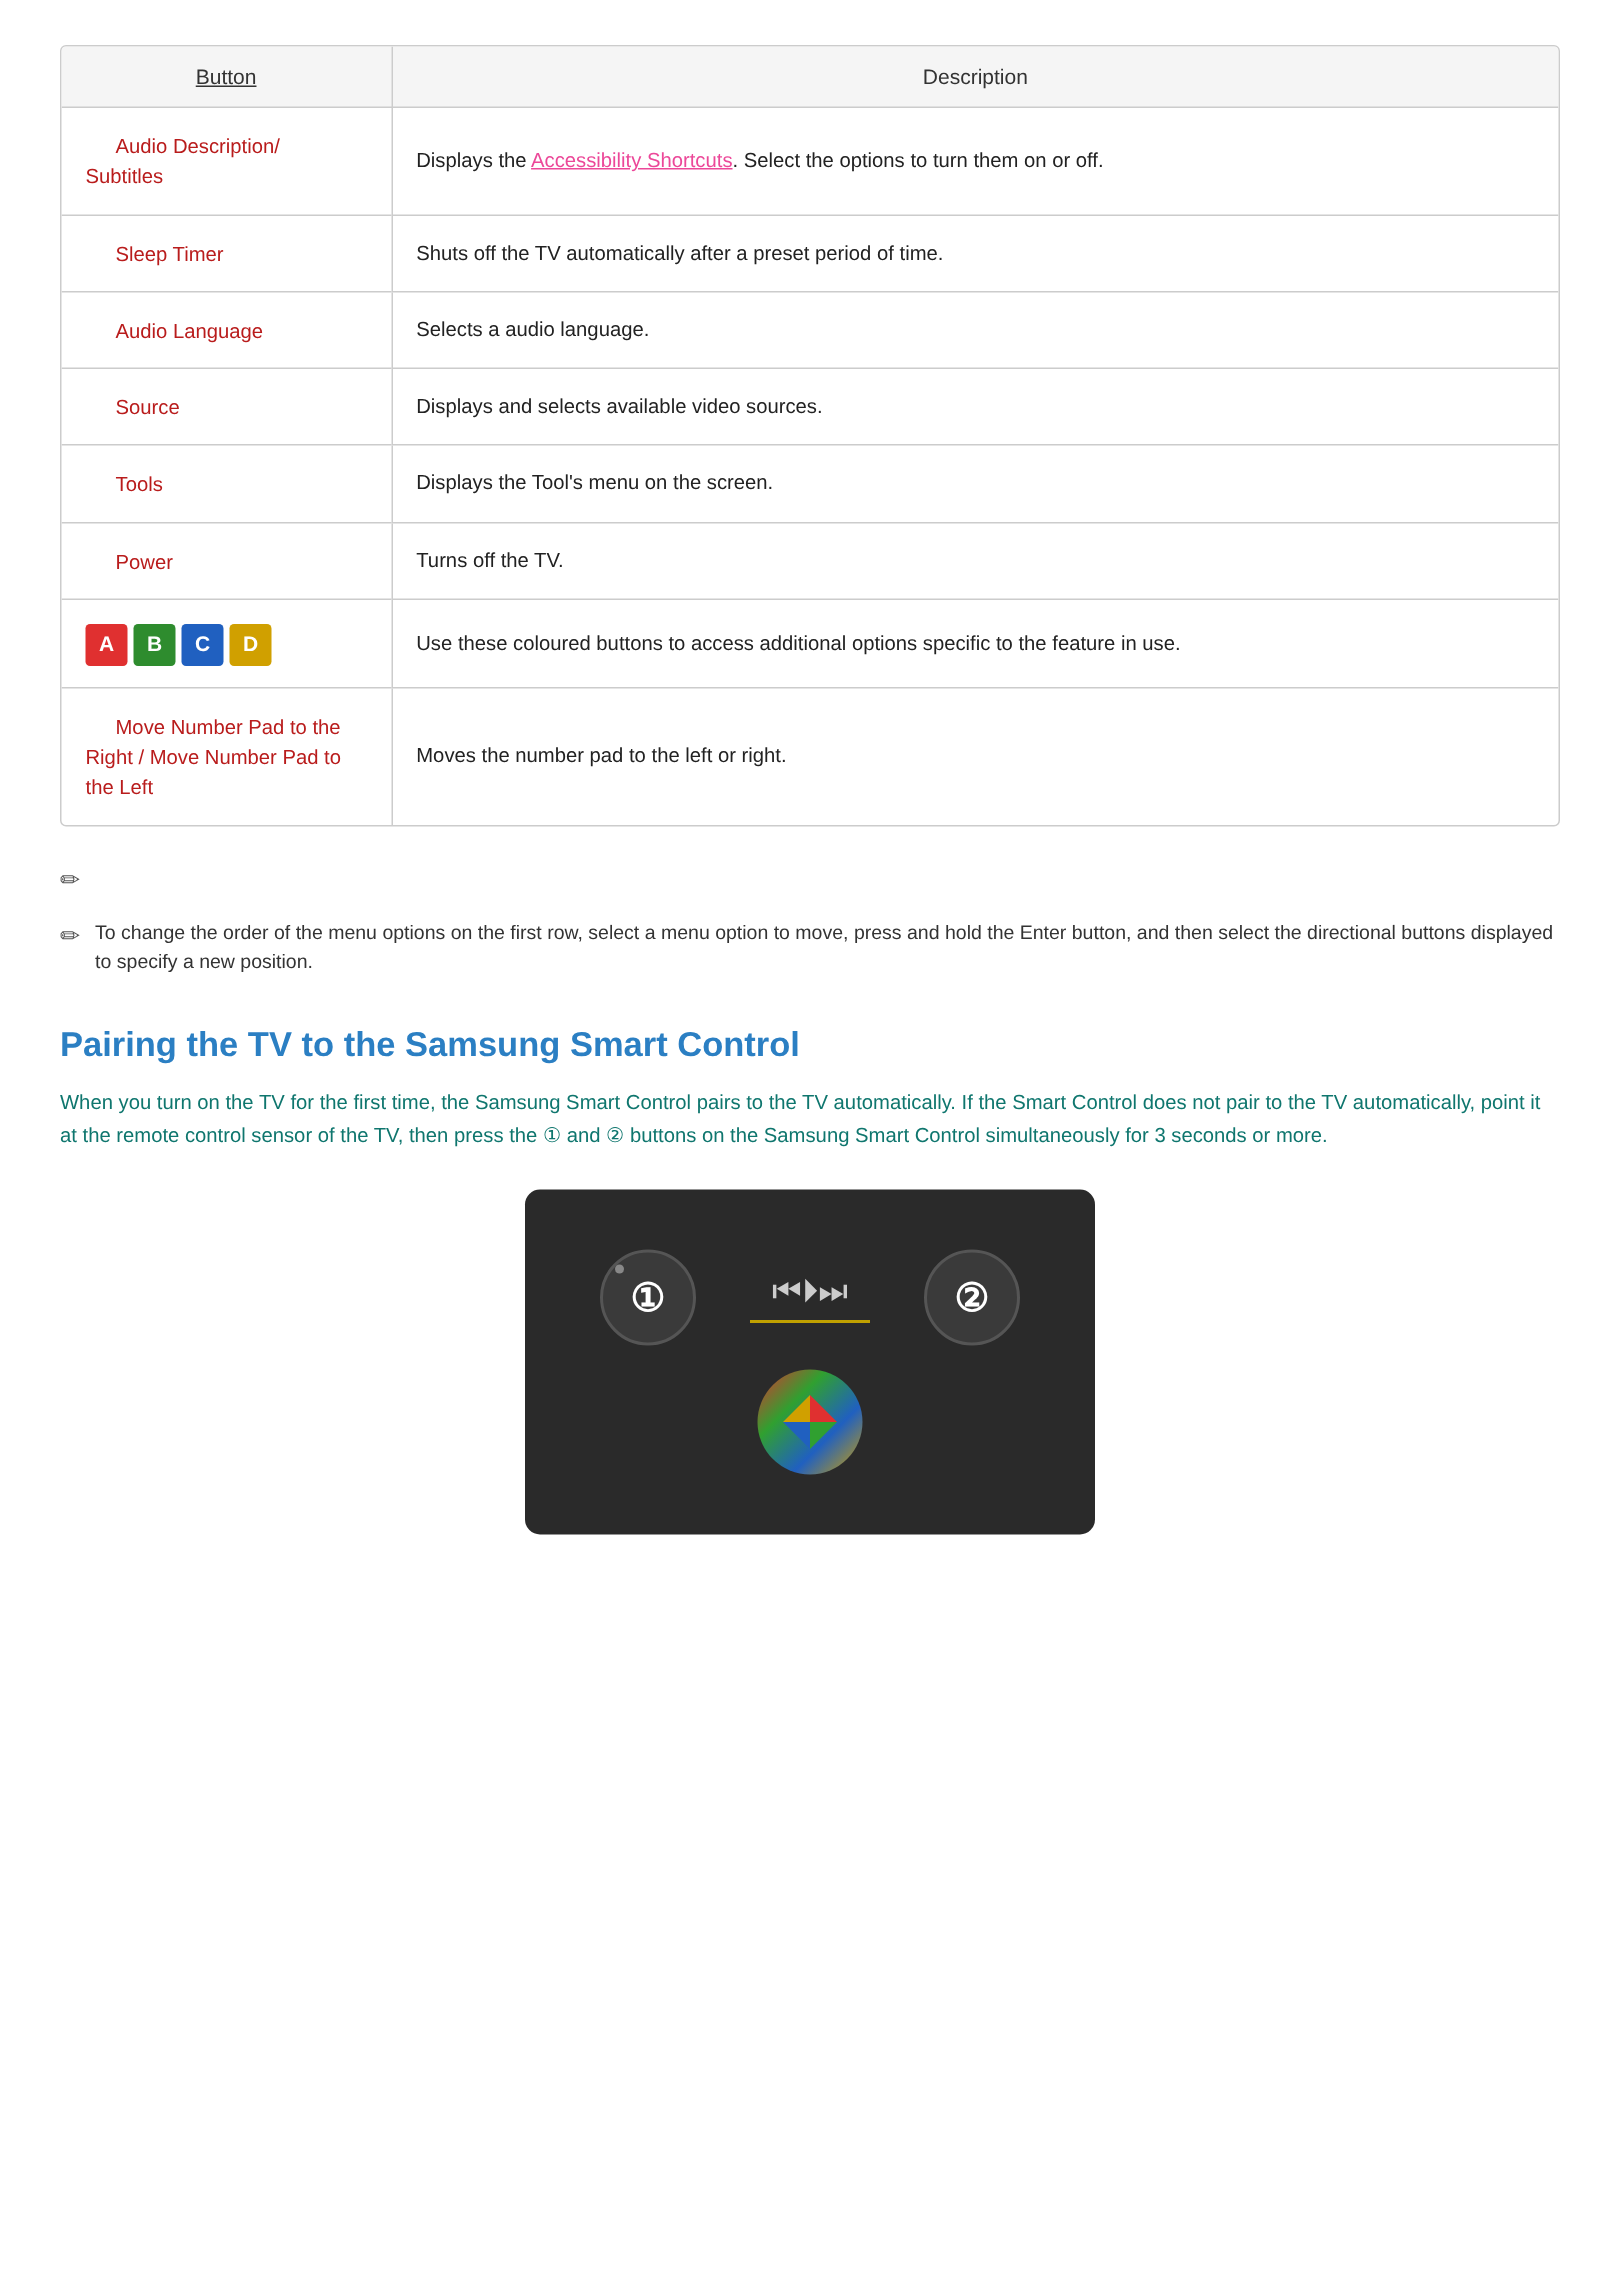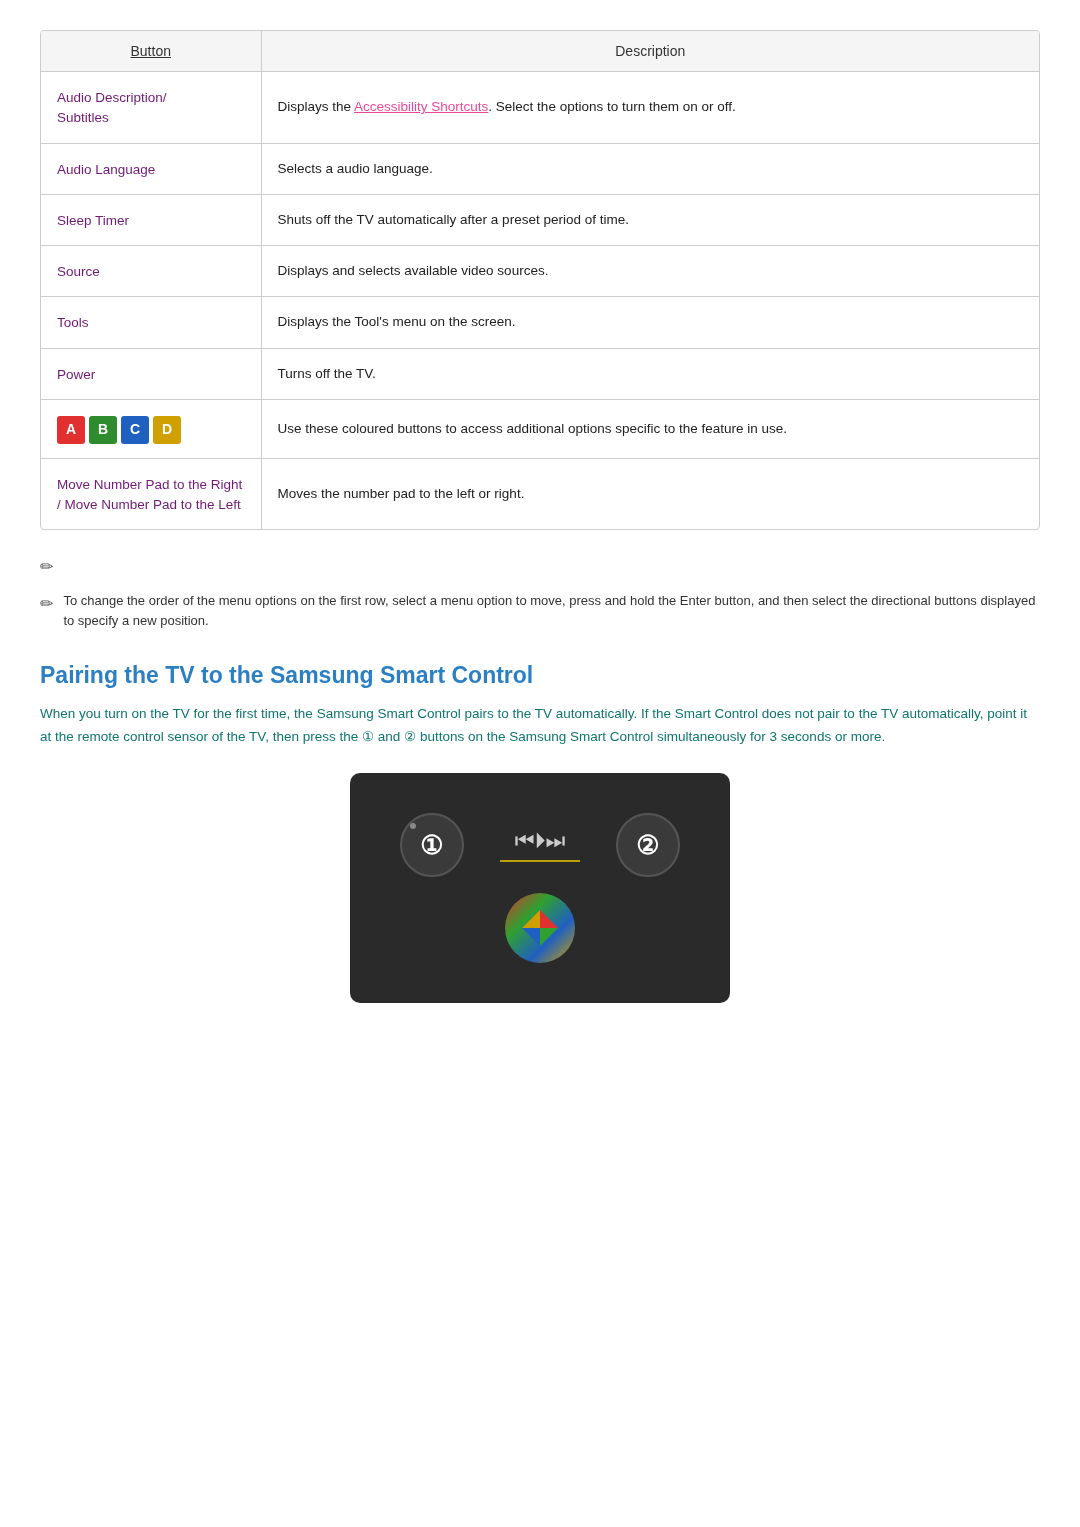--- a/index.html
+++ b/index.html
@@ -50,23 +50,24 @@
       font-size: 13.5px;
       line-height: 1.5;
     }
     tbody td:first-child {
       border-right: 1px solid #ccc;
       width: 220px;
       vertical-align: top;
       padding-top: 16px;
     }
     .btn-label {
-      color: #701a75;
+      color: #b91c1c;
       font-size: 13.5px;
       line-height: 1.5;
+      margin-left: 20px;
     }
     .link-blue {
       color: #ec4899;
       text-decoration: underline;
     }
 
     
     .color-buttons {
       display: flex;
       gap: 4px;
@@ -197,30 +198,30 @@
         <td>
           <span class="btn-label">Audio Description/<br>Subtitles</span>
         </td>
         <td>
           Displays the <span class="link-blue">Accessibility Shortcuts</span>. Select the options to turn them on or off.
         </td>
       </tr>
 
       <tr>
         <td>
+          <span class="btn-label">Sleep Timer</span>
+        </td>
+        <td>Shuts off the TV automatically after a preset period of time.</td>
+      </tr>
+
+      <tr>
+        <td>
           <span class="btn-label">Audio Language</span>
         </td>
         <td>Selects a audio language.</td>
-      </tr>
-
-      <tr>
-        <td>
-          <span class="btn-label">Sleep Timer</span>
-        </td>
-        <td>Shuts off the TV automatically after a preset period of time.</td>
       </tr>
 
       <tr>
         <td>
           <span class="btn-label">Source</span>
         </td>
         <td>Displays and selects available video sources.</td>
       </tr>
 
       <tr>

